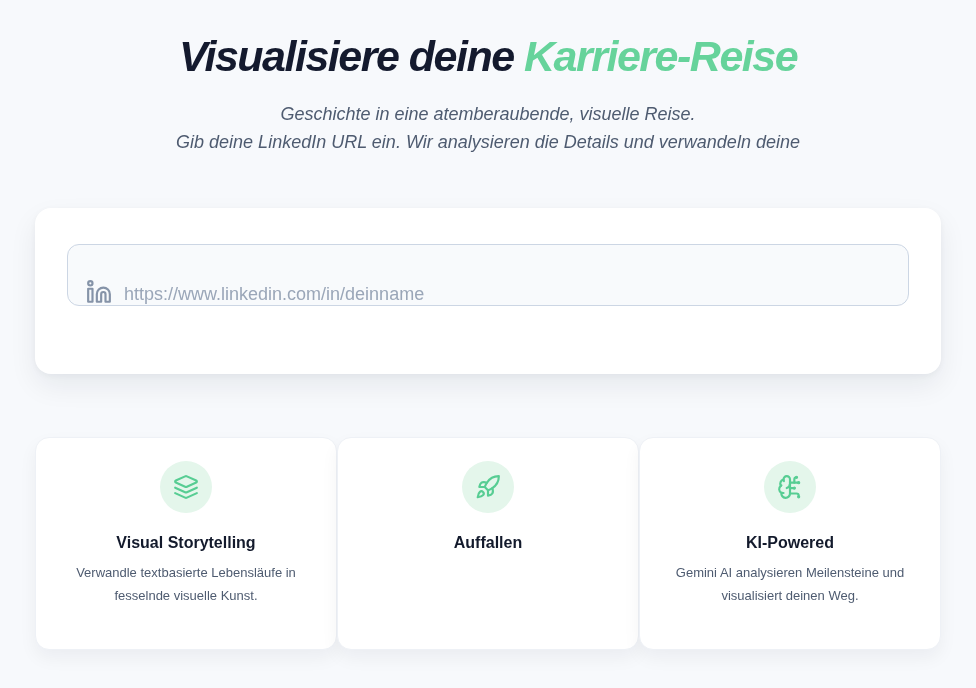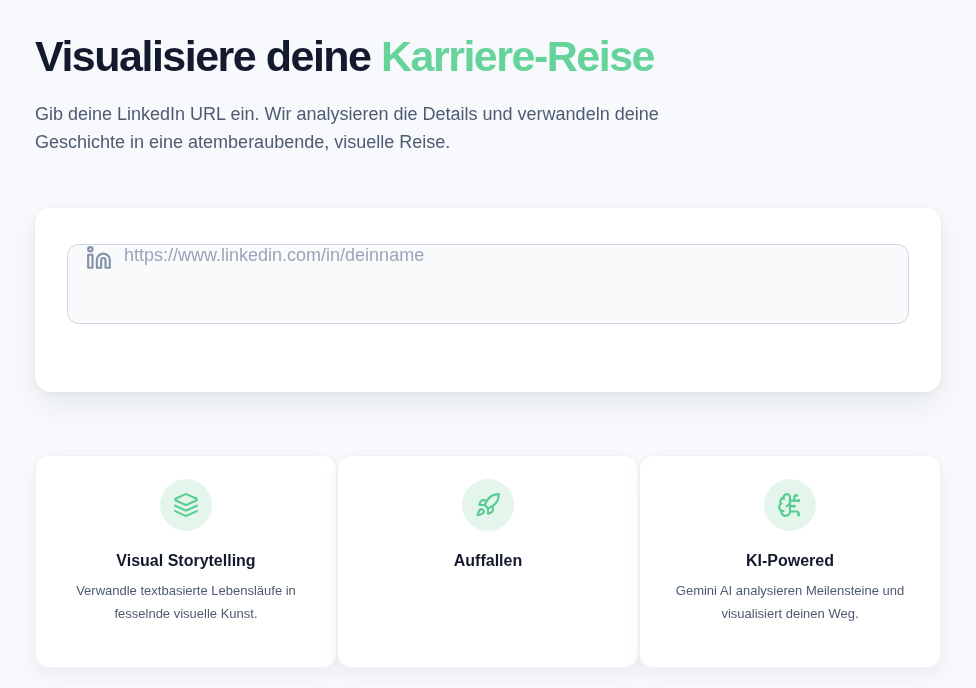--- a/index.html
+++ b/index.html
@@ -5,21 +5,21 @@
   * { margin: 0; padding: 0; box-sizing: border-box; }
   html, body { width: 976px; height: 688px; overflow: hidden; }
   body {
     background: #f7f9fc;
     font-family: "Liberation Sans", sans-serif;
     color: #141a2e;
   }
   .page { width: 976px; height: 688px; padding: 0 35px; }
 
   
-  .hero { text-align: left; }
+  .hero { text-align: center; font-style: italic; }
   .hero h1 {
     margin-top: 30px;
     font-size: 43px;
     line-height: 52px;
     font-weight: 700;
     letter-spacing: -1.5px;
     color: #141a2e;
   }
   .hero h1 .accent { color: #66d39b; }
   .subtitle {
@@ -33,23 +33,23 @@
   
   .url-card {
     margin-top: 52px;
     background: #ffffff;
     border-radius: 16px;
     box-shadow: 0 12px 28px rgba(15, 23, 42, 0.07), 0 2px 6px rgba(15, 23, 42, 0.04);
     padding: 36px 32px 68px 32px;
   }
   .url-input-wrap {
     display: flex;
-    align-items: flex-start;
+    align-items: flex-end;
     gap: 12px;
-    height: 80px;
+    height: 62px;
     background: #f8fafc;
     border: 1px solid #ccd6e4;
     border-radius: 12px;
     padding: 0 18px;
   }
   .input-icon { display: inline-flex; color: #8593a8; flex: 0 0 auto; }
   .input-icon svg { width: 26px; height: 26px; }
   .url-input {
     flex: 1;
     border: none;
@@ -103,22 +103,22 @@
   }
 </style>
 </head>
 <body>
 
 <div class="page">
 
   <header class="hero">
     <h1><span>Visualisiere deine</span> <span class="accent">Karriere-Reise</span></h1>
     <p class="subtitle">
+      <span>Geschichte in eine atemberaubende, visuelle Reise.</span>
       <span>Gib deine LinkedIn URL ein. Wir analysieren die Details und verwandeln deine</span>
-      <span>Geschichte in eine atemberaubende, visuelle Reise.</span>
     </p>
   </header>
 
   <section class="url-card">
     <div class="url-input-wrap">
       <span class="input-icon">
         <svg viewBox="0 0 24 24" fill="none" stroke="currentColor" stroke-width="2" stroke-linecap="round" stroke-linejoin="round">
           <path d="M16 8a6 6 0 0 1 6 6v7h-4v-7a2 2 0 0 0-2-2 2 2 0 0 0-2 2v7h-4v-7a6 6 0 0 1 6-6z"></path>
           <rect width="4" height="12" x="2" y="9"></rect>
           <circle cx="4" cy="4" r="2"></circle>

